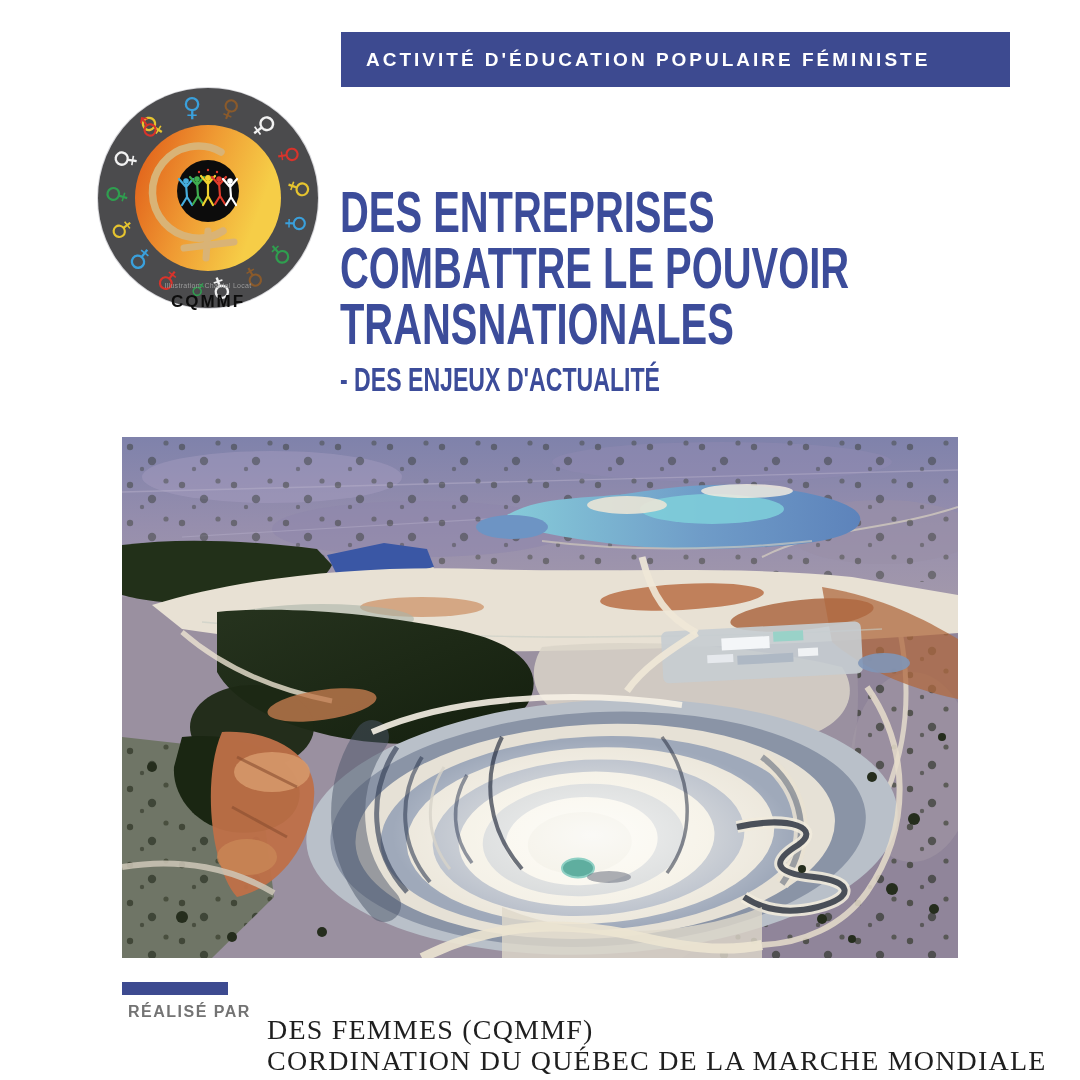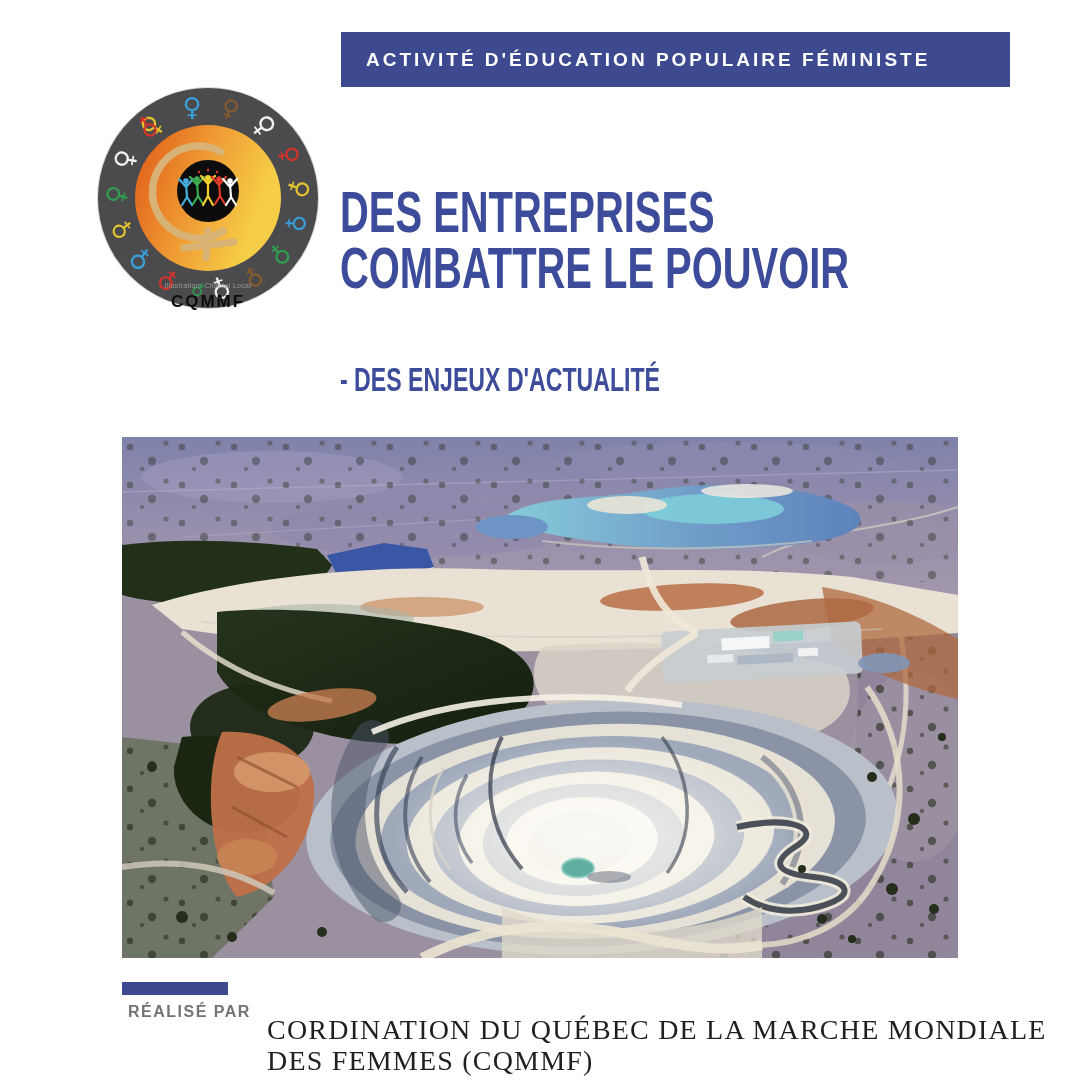--- a/index.html
+++ b/index.html
@@ -107,20 +107,21 @@
         <circle cx="119" cy="84" r="1.2" fill="#e23b2c" stroke="none"></circle>
       </g>
     </svg>
     <div class="acronym">CQMMF</div>
     <div class="credit">Illustration: Chantal Locat</div>
   </div>
 
   <div class="title">
     <div class="t-line"><span>DES ENTREPRISES</span></div>
     <div class="t-line"><span>COMBATTRE LE POUVOIR</span></div>
+    <div class="t-line"><span>TRANSNATIONALES</span></div>
   </div>
   <div class="subtitle"><span>- DES ENJEUX D'ACTUALITÉ</span></div>
 
   <div class="photo">
     <svg width="836" height="521" viewBox="0 0 836 521" role="img" aria-label="Vue aérienne d'une mine à ciel ouvert avec lac et forêt">
       <defs>
         <linearGradient id="gTop" x1="0" y1="0" x2="0" y2="1">
           <stop offset="0" stop-color="#7f82ab"></stop>
             <stop offset=".55" stop-color="#968ead"></stop>
             <stop offset="1" stop-color="#a298ab"></stop>
@@ -261,17 +262,17 @@
         <circle cx="110" cy="500" r="5"></circle>
           <circle cx="30" cy="330" r="5"></circle>
           <circle cx="200" cy="495" r="5"></circle>
       </g>
     </svg>
   </div>
 
   <div class="accent-bar"></div>
   <div class="footer-kicker">RÉALISÉ PAR</div>
   <div class="footer-credit">
+    <div>DES FEMMES (CQMMF)</div>
     <div>CORDINATION DU QUÉBEC DE LA MARCHE MONDIALE</div>
-    <div>DES FEMMES (CQMMF)</div>
   </div>
 
 </div>
 
 </body></html>

